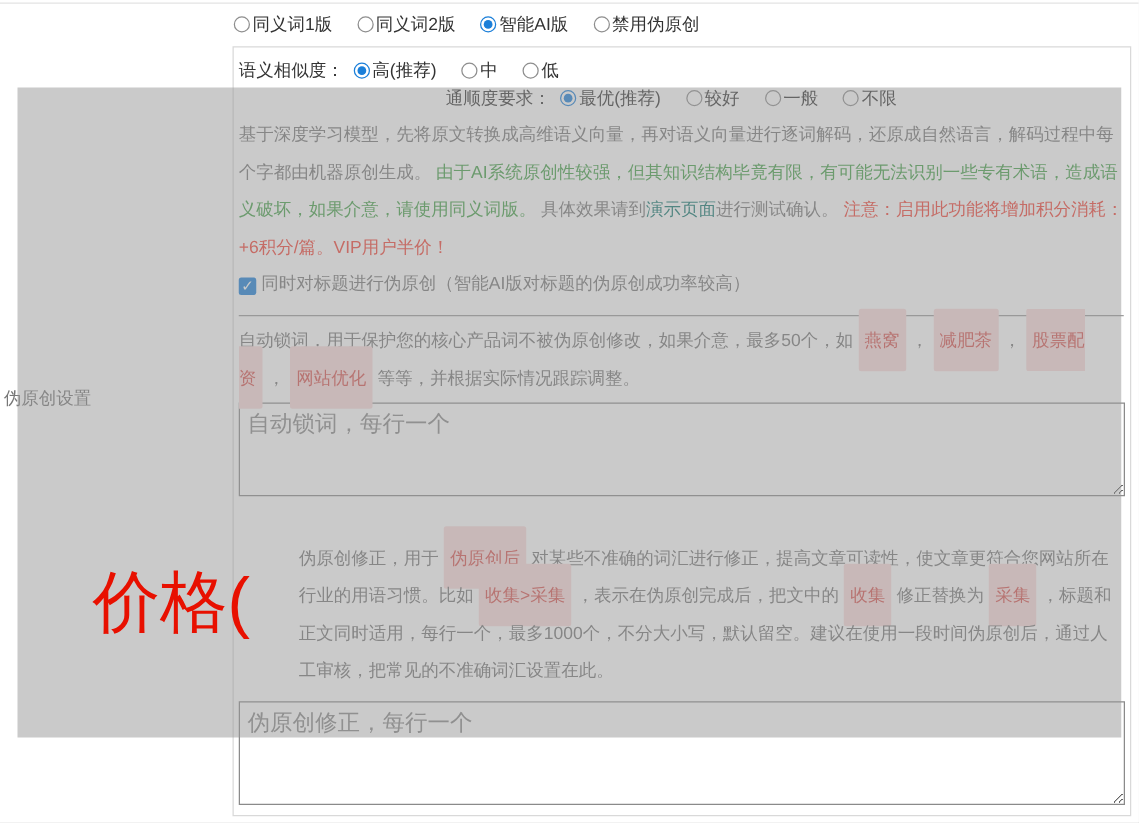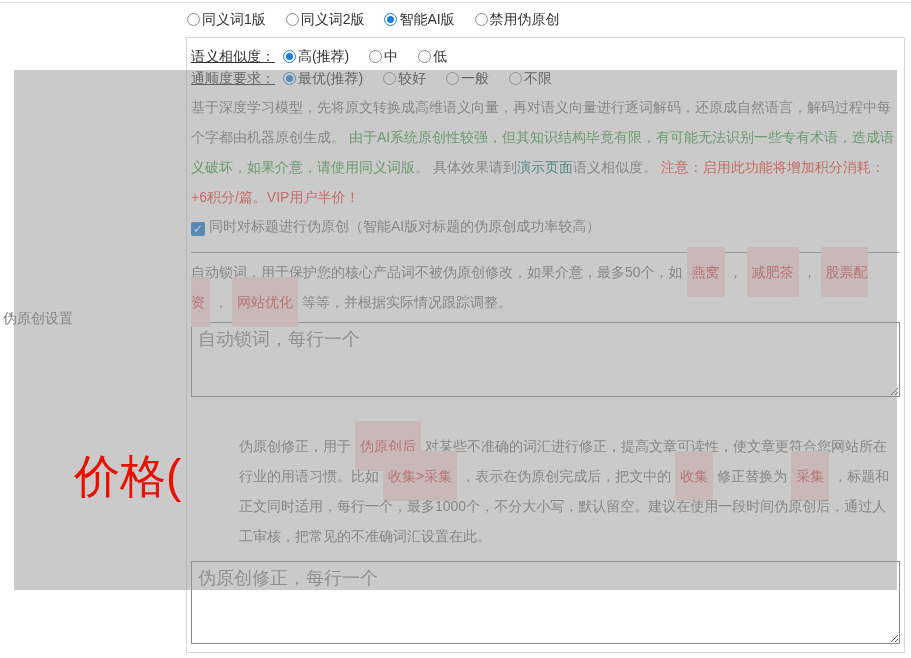--- a/index.html
+++ b/index.html
@@ -25,22 +25,22 @@
     border-radius: 50%; background: #1b7fd9;
   }
 
   
   .panel {
     position: absolute; left: 186px; top: 35px; width: 719px; height: 616px;
     border: 1px solid #d9d9d9; background: #fff; padding: 0 5px 0 4px;
   }
   .row { white-space: nowrap; }
   .sim-row { padding-top: 10px; height: 26px; }
-  .fluency-row { padding-top: 6px; height: 26px; }
-  .row-label { color: #333; margin-right: 4px; text-decoration: underline; }
+  .fluency-row { padding-top: 6px; height: 26px; text-align: center; }
+  .row-label { color: #333; margin-right: 4px; }
 
   .desc { line-height: 30px; color: #777; }
   .p1 { margin-top: 2px; }
   .green { color: #43a047; }
   .warn { color: #f44336; }
   .link { color: #0f766e; text-decoration: none; cursor: pointer; }
 
   .chk-row { margin-top: 6px; height: 22px; color: #777; }
   .checkbox {
     display: inline-block; width: 14px; height: 14px; background: #1b7fd9; border-radius: 2px;
@@ -70,21 +70,21 @@
 
   
   .overlay {
     position: absolute; left: 14px; top: 68px; width: 883px; height: 520px;
     background: rgba(150,150,150,0.5); pointer-events: none; z-index: 5;
   }
 
   
   .price-text {
     position: absolute; left: 74px; top: 444px; z-index: 10;
-    font-size: 46px; color: #e81000; white-space: nowrap; pointer-events: none;
+    font-size: 54px; color: #e81000; white-space: nowrap; pointer-events: none;
   }
 </style>
 </head>
 <body>
 
 <div class="page">
 
   <div class="top-row">
     <label class="radio-item"><span class="radio"></span><span>同义词1版</span></label>
     <label class="radio-item"><span class="radio"></span><span>同义词2版</span></label>
@@ -102,21 +102,21 @@
     </div>
 
     <div class="row fluency-row">
       <span class="row-label">通顺度要求：</span>
       <label class="radio-item"><span class="radio sel"></span><span>最优(推荐)</span></label>
       <label class="radio-item"><span class="radio"></span><span>较好</span></label>
       <label class="radio-item"><span class="radio"></span><span>一般</span></label>
       <label class="radio-item"><span class="radio"></span><span>不限</span></label>
     </div>
 
-    <p class="desc p1"><span>基于深度学习模型，先将原文转换成高维语义向量，再对语义向量进行逐词解码，还原成自然语言，解码过程中每个字都由机器原创生成。 </span><span class="green">由于AI系统原创性较强，但其知识结构毕竟有限，有可能无法识别一些专有术语，造成语义破坏，如果介意，请使用同义词版。 </span><span>具体效果请到</span><a class="link">演示页面</a><span>语义相似度。 </span><span class="warn">注意：启用此功能将增加积分消耗：+6积分/篇。VIP用户半价！</span></p>
+    <p class="desc p1"><span>基于深度学习模型，先将原文转换成高维语义向量，再对语义向量进行逐词解码，还原成自然语言，解码过程中每个字都由机器原创生成。 </span><span class="green">由于AI系统原创性较强，但其知识结构毕竟有限，有可能无法识别一些专有术语，造成语义破坏，如果介意，请使用同义词版。 </span><span>具体效果请到</span><a class="link">演示页面</a><span>进行测试确认。 </span><span class="warn">注意：启用此功能将增加积分消耗：+6积分/篇。VIP用户半价！</span></p>
 
     <div class="chk-row">
       <span class="checkbox">✓</span><span class="chk-label">同时对标题进行伪原创（智能AI版对标题的伪原创成功率较高）</span>
     </div>
 
     <hr class="sep">
 
     <p class="desc p2"><span>自动锁词，用于保护您的核心产品词不被伪原创修改，如果介意，最多50个，如</span><span class="kw">燕窝</span><span>，</span><span class="kw">减肥茶</span><span>，</span><span class="kw">股票配资</span><span>，</span><span class="kw">网站优化</span><span>等等，并根据实际情况跟踪调整。</span></p>
 
     <textarea class="box ta1" placeholder="自动锁词，每行一个" style=""></textarea>

